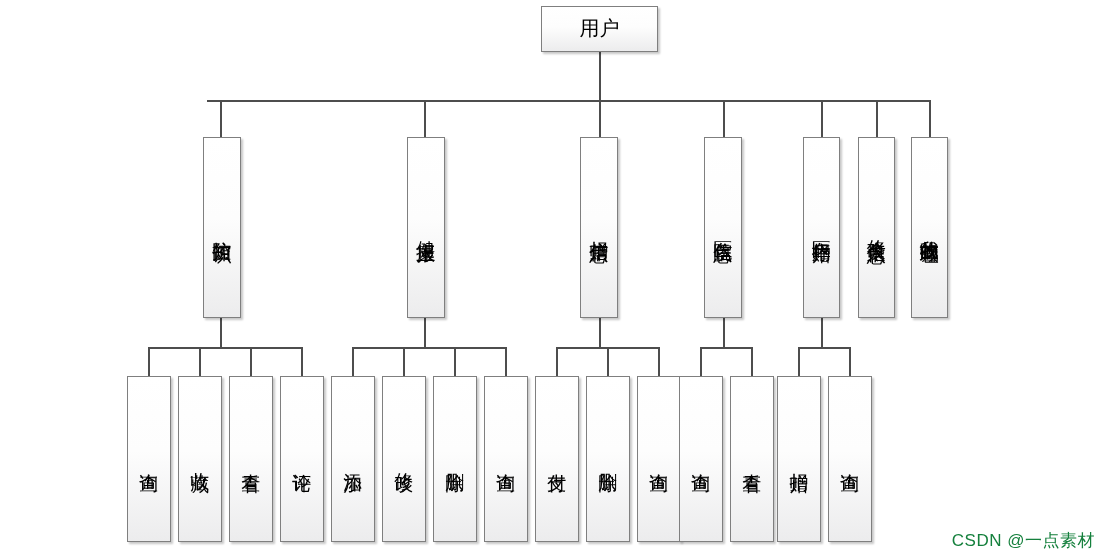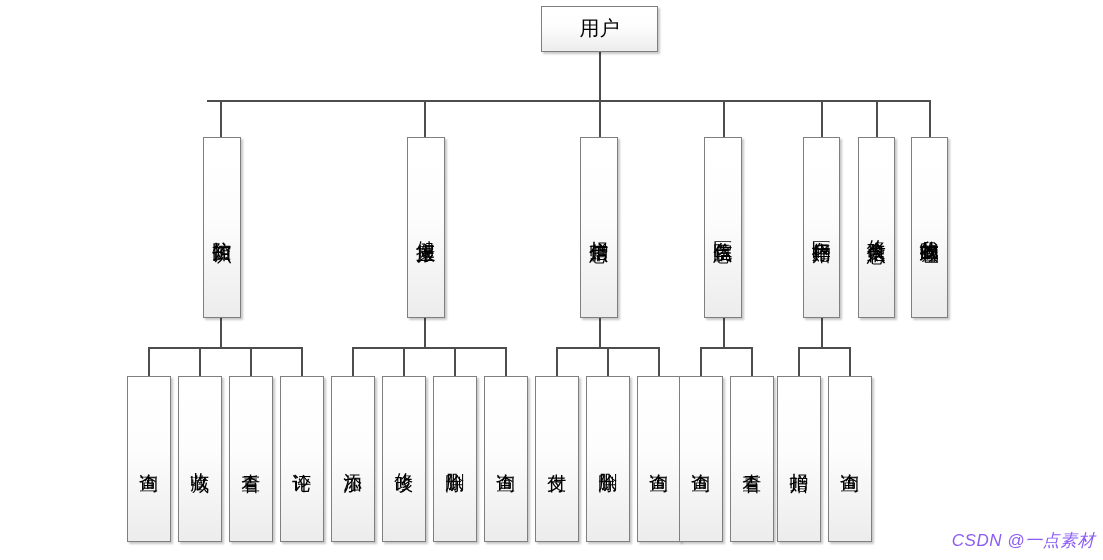--- a/index.html
+++ b/index.html
@@ -44,25 +44,24 @@
   .ln{position:absolute;background:#4d4d4d;z-index:1;}
   .lnh{height:2px;}
   .lnv{width:2px;}
 
   
   #watermark{
     position:absolute;
     right:8px;bottom:8px;
     font-family:"Liberation Sans","DejaVu Sans",sans-serif;
     font-size:17px;
-    color:#8b5cf6;
+    color:#15803d;
     letter-spacing:0.5px;
     z-index:5;
     user-select:none;
-    font-style:italic;
   }
 </style>
 </head>
 <body>
 
 <div id="canvas">
 
   <div class="ln lnv" style="left:599px;top:52px;height:49px;"></div>
 
   <div class="ln lnh" style="left:207px;top:100px;width:724px;"></div>

